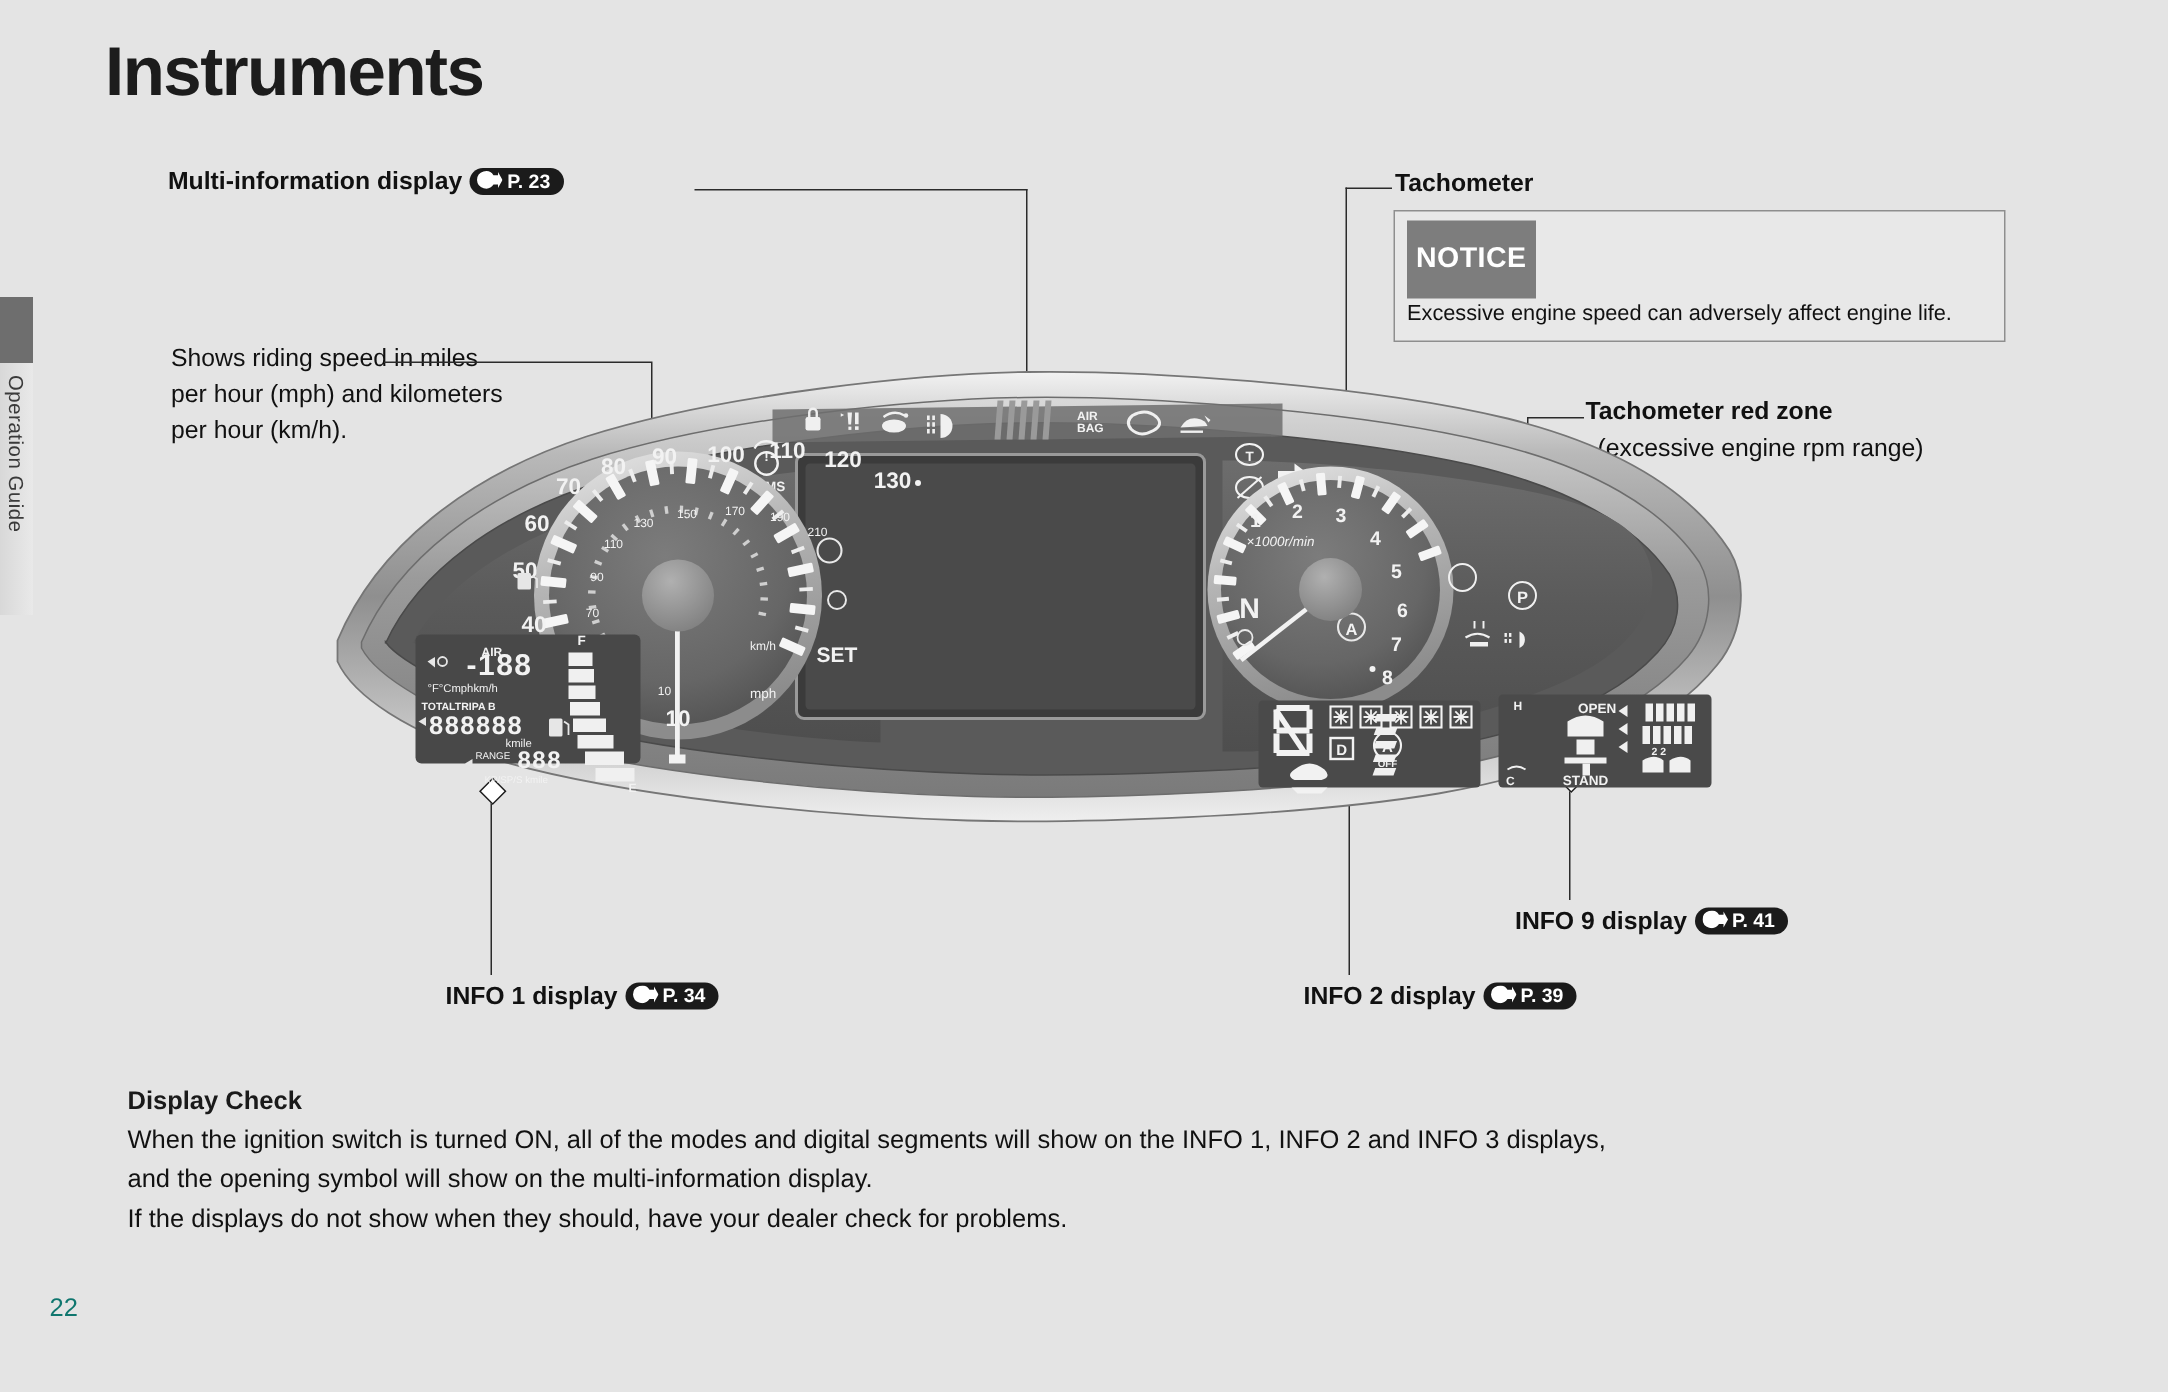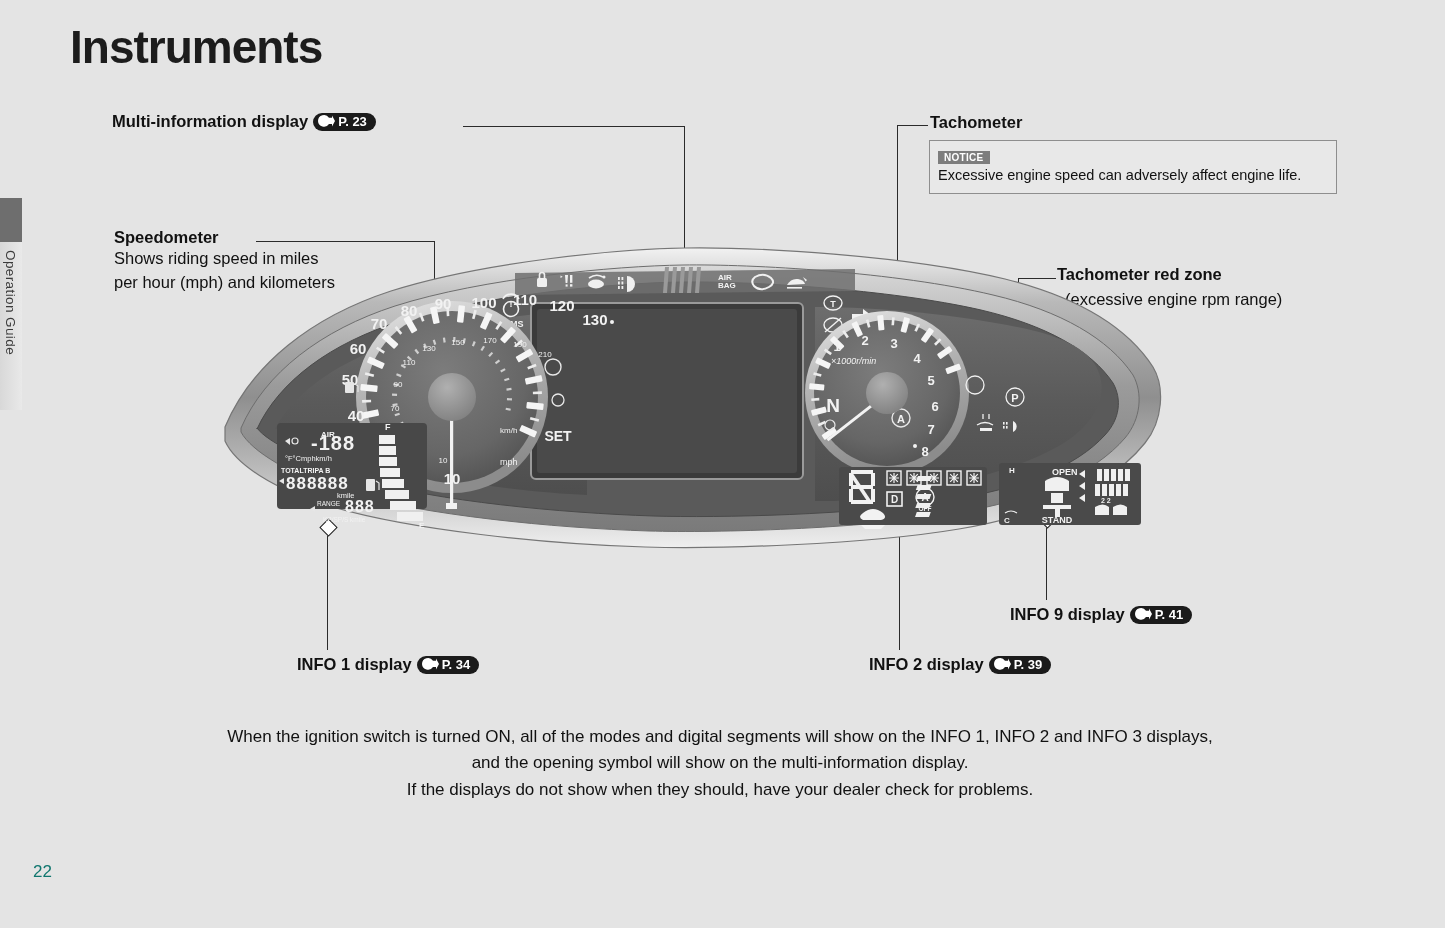--- a/index.html
+++ b/index.html
@@ -48,37 +48,37 @@
   .pbadge .arw svg{display:block;}
 
   
   #notice-box{
     position:absolute;left:929px;top:140px;width:408px;
     border:1px solid #8e8e8e;background:#e8e8e8;
     padding:6px 8px 8px 8px;box-sizing:border-box;
   }
   #notice-tag{
     display:inline-block;background:#7d7d7d;color:#fff;
-    font-size:10px;font-weight:bold;padding:1px 6px;letter-spacing:.3px;
+    font-size:19px;font-weight:bold;padding:15px 6px;letter-spacing:.3px;
   }
   #notice-box .nline{font-size:14.5px;line-height:1.38;color:#111;}
 
   
   .lead{position:absolute;background:#2b2b2b;}
   .lead.h{height:1px;}
   .lead.v{width:1px;}
   .diamond{
     position:absolute;width:11px;height:11px;background:#fff;
     border:1.4px solid #1c1c1c;transform:rotate(45deg);
   }
 
   
   #display-check{position:absolute;left:85px;top:724px;width:1270px;}
   #display-check .dc-h{font-size:17px;font-weight:bold;margin-bottom:3px;}
-  #display-check .dc-l{font-size:17px;line-height:1.55;color:#111;text-align:center;}
+  #display-check .dc-l{font-size:17px;line-height:1.55;color:#111;}
 
   #page-number{position:absolute;left:33px;top:862px;font-size:17px;color:#0f766e;}
 
   
   #cluster{position:absolute;left:215px;top:245px;width:950px;height:305px;}
   #cluster svg{display:block;}
   .gtxt{font-family:"Liberation Sans",sans-serif;fill:#f2f2f2;}
 </style>
 </head>
 <body>
@@ -98,23 +98,23 @@
         </svg>
       </span>
       <span>P. 23</span>
     </span>
 </div>
 <div class="lead h" style="left:463px;top:126px;width:222px;"></div>
 <div class="lead v" style="left:684px;top:126px;height:200px;"></div>
 <div class="diamond" style="left:679px;top:319px;"></div>
 
 <div class="callout" style="left:114px;top:228px;width:300px;">
-  <div class="hd">Speedometer</div>
   <div class="bd">Shows riding speed in miles</div>
   <div class="bd">per hour (mph) and kilometers</div>
+  <div class="bd">per hour (km/h).</div>
 </div>
 <div class="lead h" style="left:256px;top:241px;width:178px;"></div>
 <div class="lead v" style="left:434px;top:241px;height:107px;"></div>
 <div class="diamond" style="left:429px;top:341px;"></div>
 
 <div class="callout" style="left:930px;top:113px;">
   <span class="hd">Tachometer</span>
 </div>
 <div class="lead h" style="left:897px;top:125px;width:31px;"></div>
 <div class="lead v" style="left:897px;top:125px;height:222px;"></div>
@@ -759,18 +759,19 @@
       <path d="M898 262 q8 -5 14 0 l0 8 -14 0 z"></path>
     </g>
     <g fill="#f0f0f0">
       <path d="M790 268 q6 -4 12 0" fill="none" stroke="#f0f0f0" stroke-width="1.2"></path>
     </g>
   </g>
 </svg>
 </div>
 
 <div id="display-check">
+  <div class="dc-h">Display Check</div>
   <div class="dc-l">When the ignition switch is turned ON, all of the modes and digital segments will show on the INFO 1, INFO 2 and INFO 3 displays,</div>
   <div class="dc-l">and the opening symbol will show on the multi-information display.</div>
   <div class="dc-l">If the displays do not show when they should, have your dealer check for problems.</div>
 </div>
 
 <div id="page-number">22</div>
 
 </body></html>

